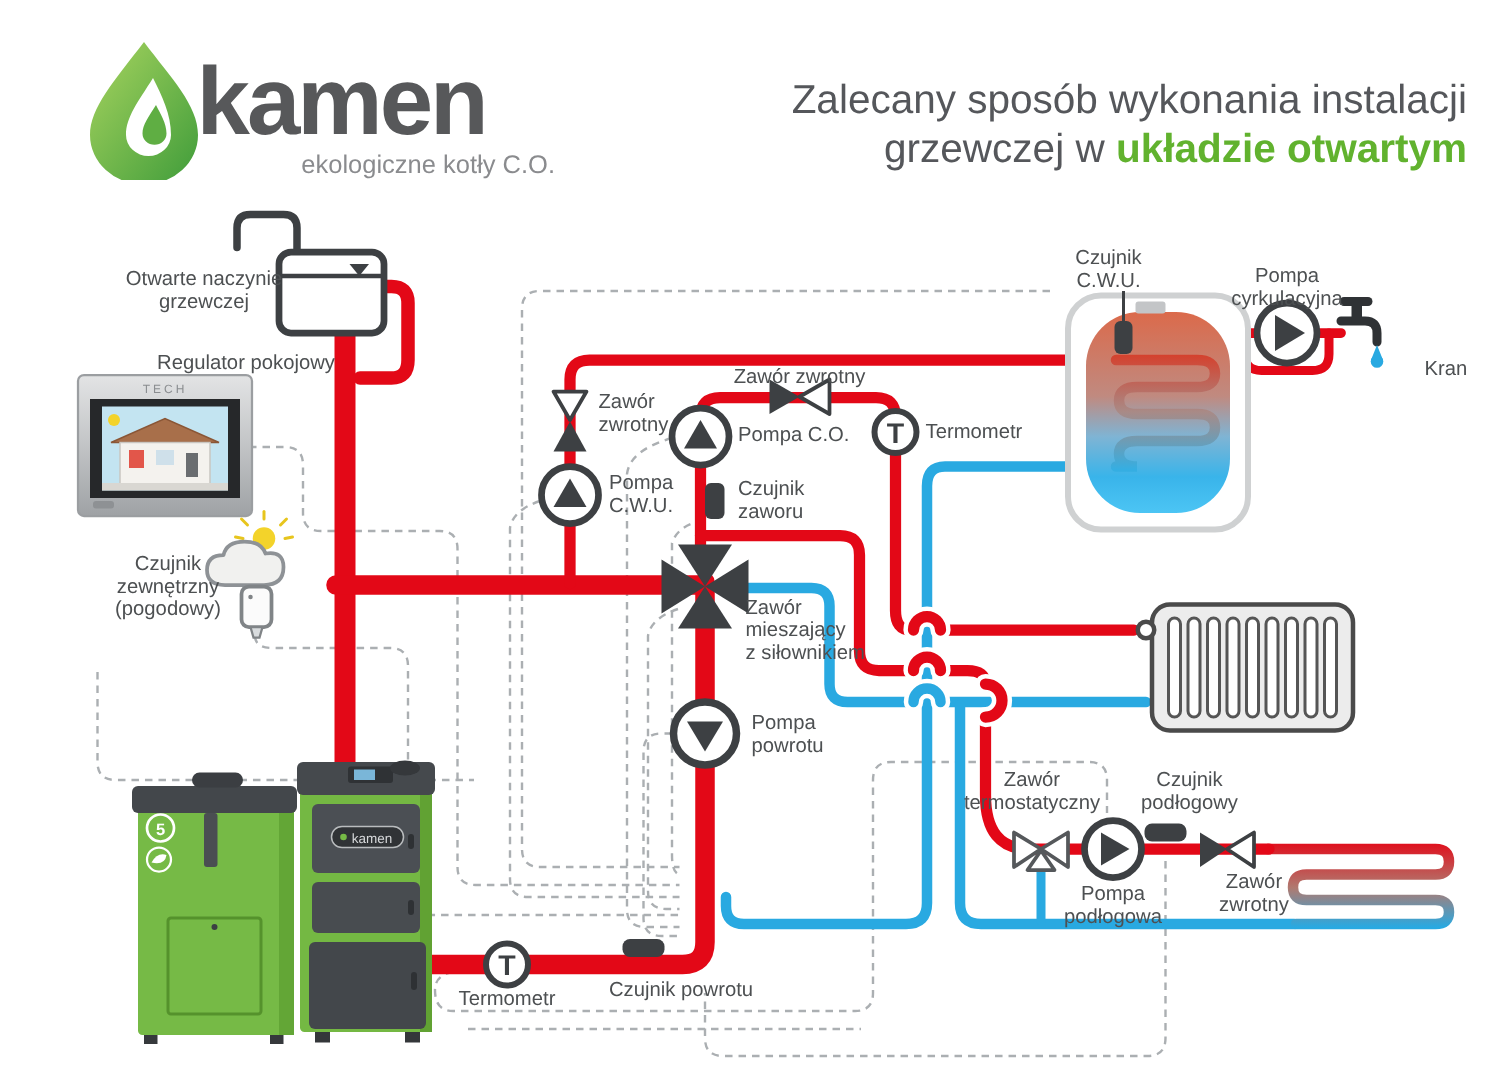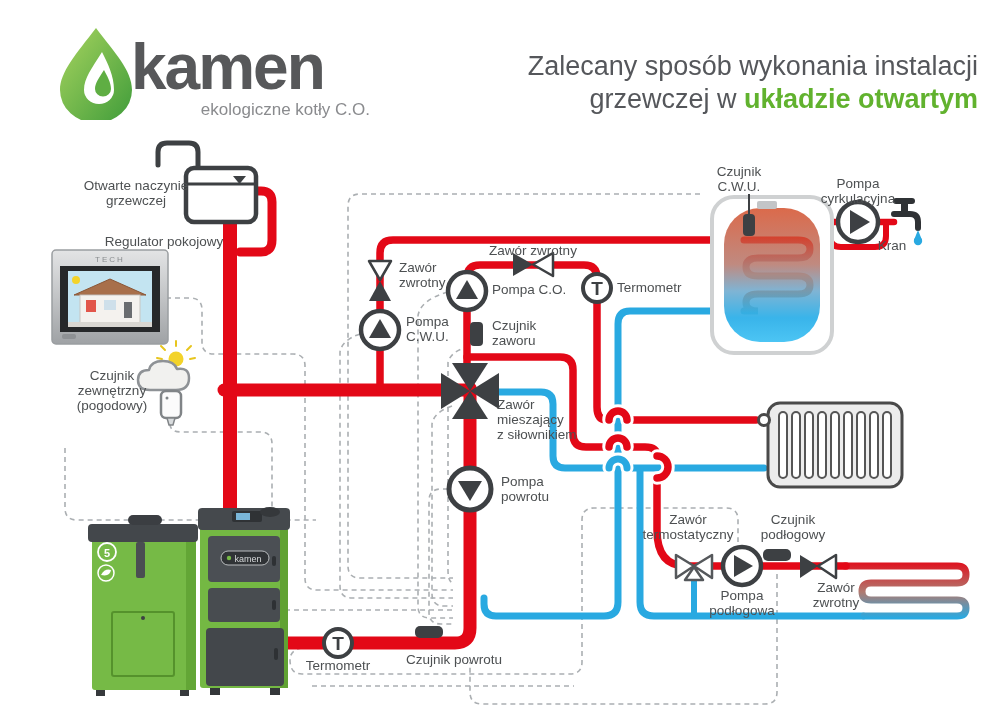--- a/index.html
+++ b/index.html
@@ -335,21 +335,21 @@
 zaworu</div>
       <div class="lbl" style="left: 497px; top: 397px;">Zawór
 mieszający
 z siłownikiem</div>
       <div class="lbl" style="left: 501px; top: 474px;">Pompa
 powrotu</div>
       <div class="lbl center" style="left: 739px; top: 164px;">Czujnik
 C.W.U.</div>
       <div class="lbl center" style="left: 858px; top: 176px;">Pompa
 cyrkulacyjna</div>
-      <div class="lbl center" style="left: 892px; top: 238px;">Kran</div>
+      <div class="lbl center" style="left: 964px; top: 238px;">Kran</div>
       <div class="lbl center" style="left: 688px; top: 512px;">Zawór
 termostatyczny</div>
       <div class="lbl center" style="left: 793px; top: 512px;">Czujnik
 podłogowy</div>
       <div class="lbl center" style="left: 742px; top: 588px;">Pompa
 podłogowa</div>
       <div class="lbl center" style="left: 836px; top: 580px;">Zawór
 zwrotny</div>
       <div class="lbl center" style="left: 338px; top: 658px;">Termometr</div>
       <div class="lbl center" style="left: 454px; top: 652px;">Czujnik powrotu</div>

